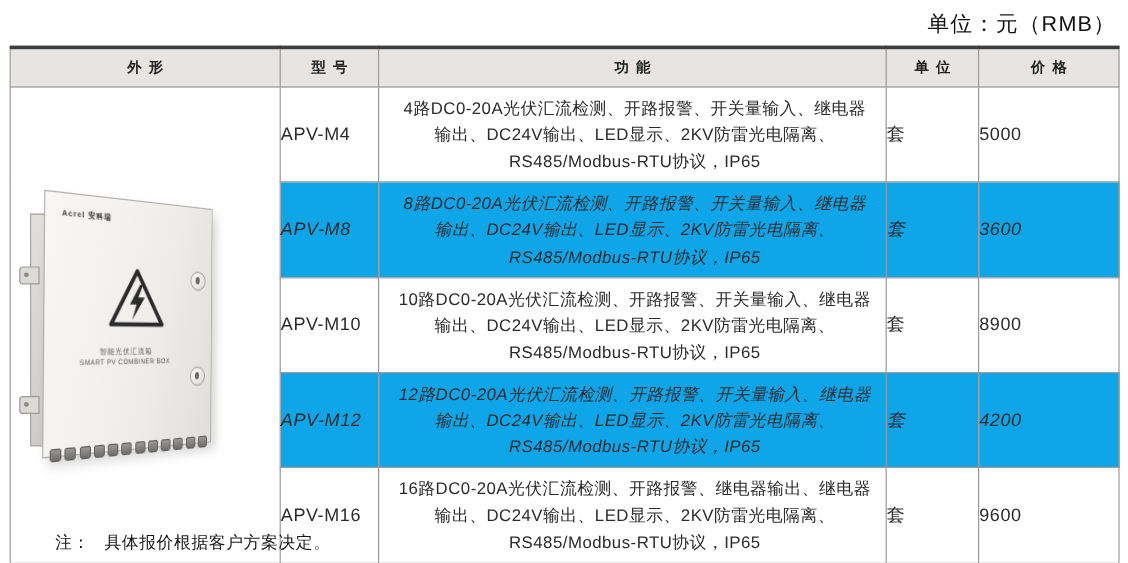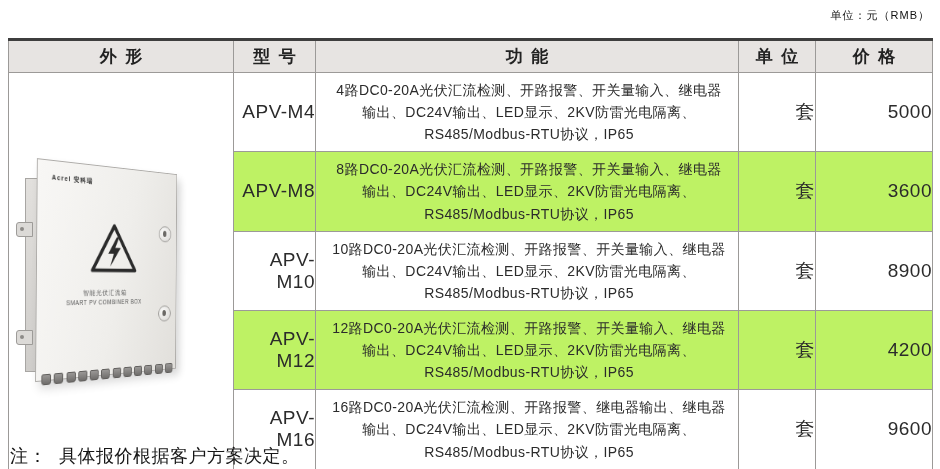--- a/index.html
+++ b/index.html
@@ -1,48 +1,48 @@
 <!DOCTYPE html>
 <html><head>
 <meta charset="utf-8">
 <style>
   html,body{margin:0;padding:0;}
   body{
     width:940px;height:469px;position:relative;background:#ffffff;
     font-family:"Liberation Sans","DejaVu Sans",sans-serif;color:#1f1f1f;overflow:hidden;
   }
   .currency-note{
-    position:absolute;top:8px;right:10px;font-size:11px;letter-spacing:1px;color:#111;margin-left:28px;
+    position:absolute;top:8px;right:10px;font-size:18px;letter-spacing:1px;color:#111;margin-left:28px;
   }
   table.price-table{
     position:absolute;left:8px;top:38px;width:924px;
     border-collapse:collapse;table-layout:fixed;
     border-top:3px solid #3e3e3e;border-bottom:2px solid #5a5a5a;
     border-left:1px solid #b3b1af;border-right:1px solid #b3b1af;
   }
   .price-table th,.price-table td{
     border-left:1px solid #9c9a98;border-right:1px solid #9c9a98;
     border-top:1px solid #9c9a98;border-bottom:1px solid #9c9a98;
     vertical-align:middle;
   }
   .price-table thead th{
-    height:31px;background:#e7e4e2;font-size:17px;font-weight:bold;color:#222;
+    height:31px;background:#e7e4e2;font-size:12px;font-weight:bold;color:#222;
     text-align:center;letter-spacing:0.5em;text-indent:0.5em;padding:0;
   }
   .price-table tbody tr{height:72px;}
-  tr.stripe td{background:#bef264;}
+  tr.stripe td{background:#0ea5e9;font-style:italic;}
   td.img-cell{background:#ffffff !important;text-align:center;padding:0;}
   td.model-cell,td.unit-cell,td.price-cell{
-    text-align:right;font-size:19px;color:#2b2b2b;letter-spacing:0.5px;padding:0;
+    text-align:left;font-size:15px;color:#2b2b2b;letter-spacing:0.5px;padding:0;
   }
   td.func-cell{
     text-align:center;font-size:14px;color:#2b2b2b;line-height:1.58;
     padding:6px 10px 6px 14px;letter-spacing:0.4px;
   }
-  .footnote{position:absolute;left:10px;top:444px;font-size:18px;color:#161616;letter-spacing:0.5px;}
+  .footnote{position:absolute;left:10px;top:444px;font-size:14px;color:#161616;letter-spacing:0.5px;padding-left:36px;}
   .footnote .fn-label{margin-right:12px;}
 
   
   .device{position:relative;width:210px;height:238px;margin:0 auto;}
   .side-panel{
     position:absolute;left:9px;top:26px;width:12px;height:192px;
     background:linear-gradient(180deg,#e2e0dd,#cfcdca);border:1px solid #a8a6a3;
   }
   .ear{
     position:absolute;left:0;width:15px;height:13px;background:#dcdad7;

